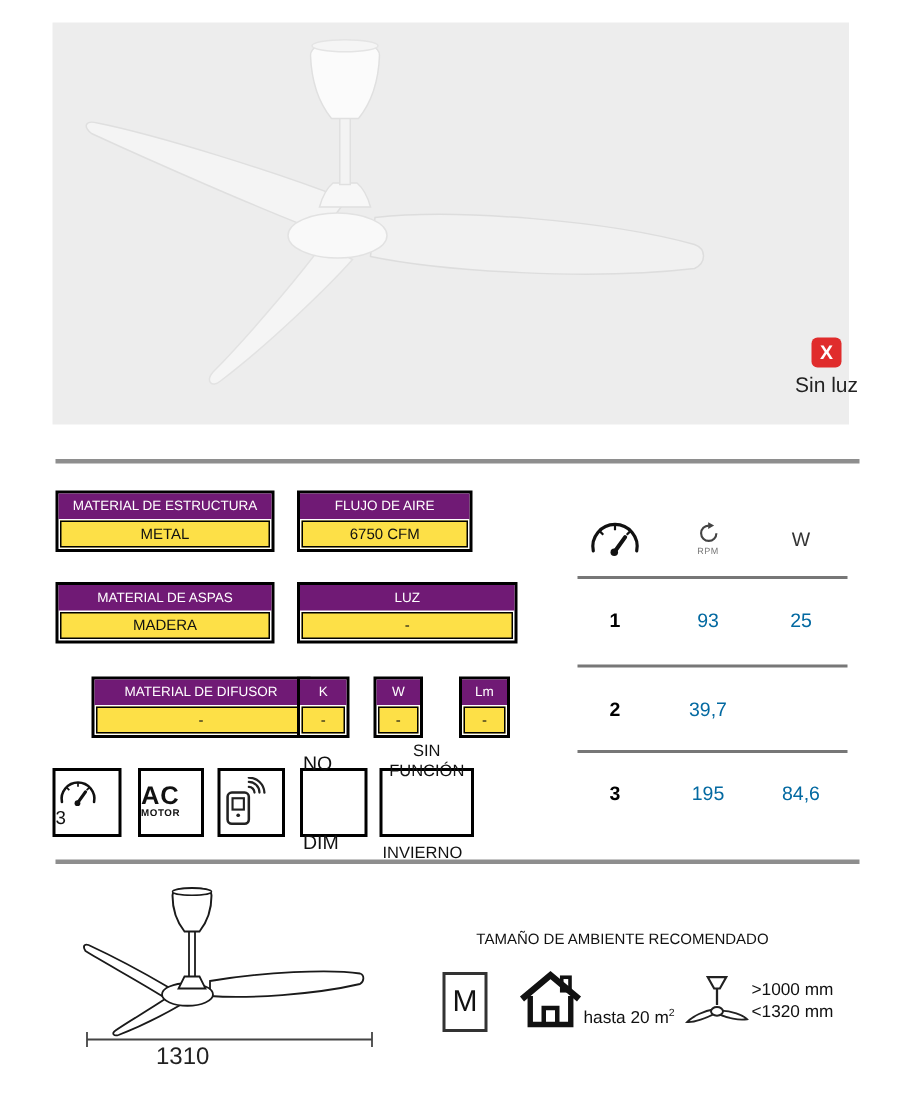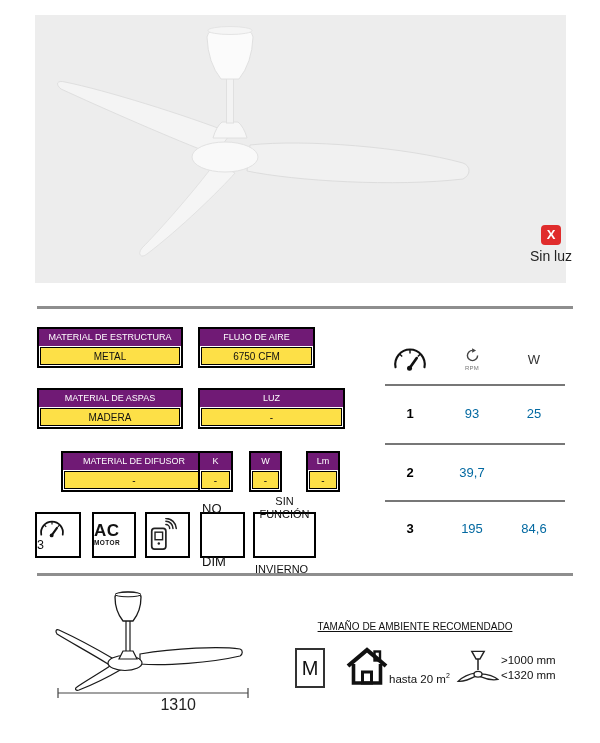--- a/index.html
+++ b/index.html
@@ -45,24 +45,24 @@
                                align-items:center; justify-content:center; }
   .thead .wlbl { font-size:13px; color:#333; }
   .thead .rpmlbl { font-size:6px; color:#777; letter-spacing:.3px; margin-top:1px; }
   .trow { height:32px; }
   .trow .cell { font-size:13px; color:#0369a1; }
   .trow .cell.spd { font-weight:bold; color:#000; }
   #trow1 { top:397px; } #trow2 { top:456px; } #trow3 { top:512px; }
 
   
   .dimdraw { position:absolute; left:40px; top:590px; }
-  .dimlabel { position:absolute; left:86px; top:696px; width:110px; text-align:right;
+  .dimlabel { position:absolute; left:104px; top:696px; width:110px; text-align:left;
               font-size:16px; color:#222; }
   .roomtitle { position:absolute; left:300px; top:621px; width:230px; text-align:center;
-               font-size:10px; color:#111; white-space:nowrap;text-decoration:underline; }
+               font-size:10px; color:#111; white-space:nowrap; }
   .mbox { position:absolute; left:295px; top:648px; width:30px; height:40px;
           box-sizing:border-box; border:2px solid #333; display:flex; align-items:center;
           justify-content:center; font-size:20px; color:#111; }
   .houseicon { position:absolute; left:345px; top:645px; }
   .area { position:absolute; left:389px; top:672px; font-size:11.5px; color:#111; }
   .area sup { font-size:7px; }
   .fanheight { position:absolute; left:456px; top:649px; }
   .heights { position:absolute; left:501px; top:653px; font-size:11.5px; color:#111;
              line-height:15px; white-space:nowrap; }
 </style>

